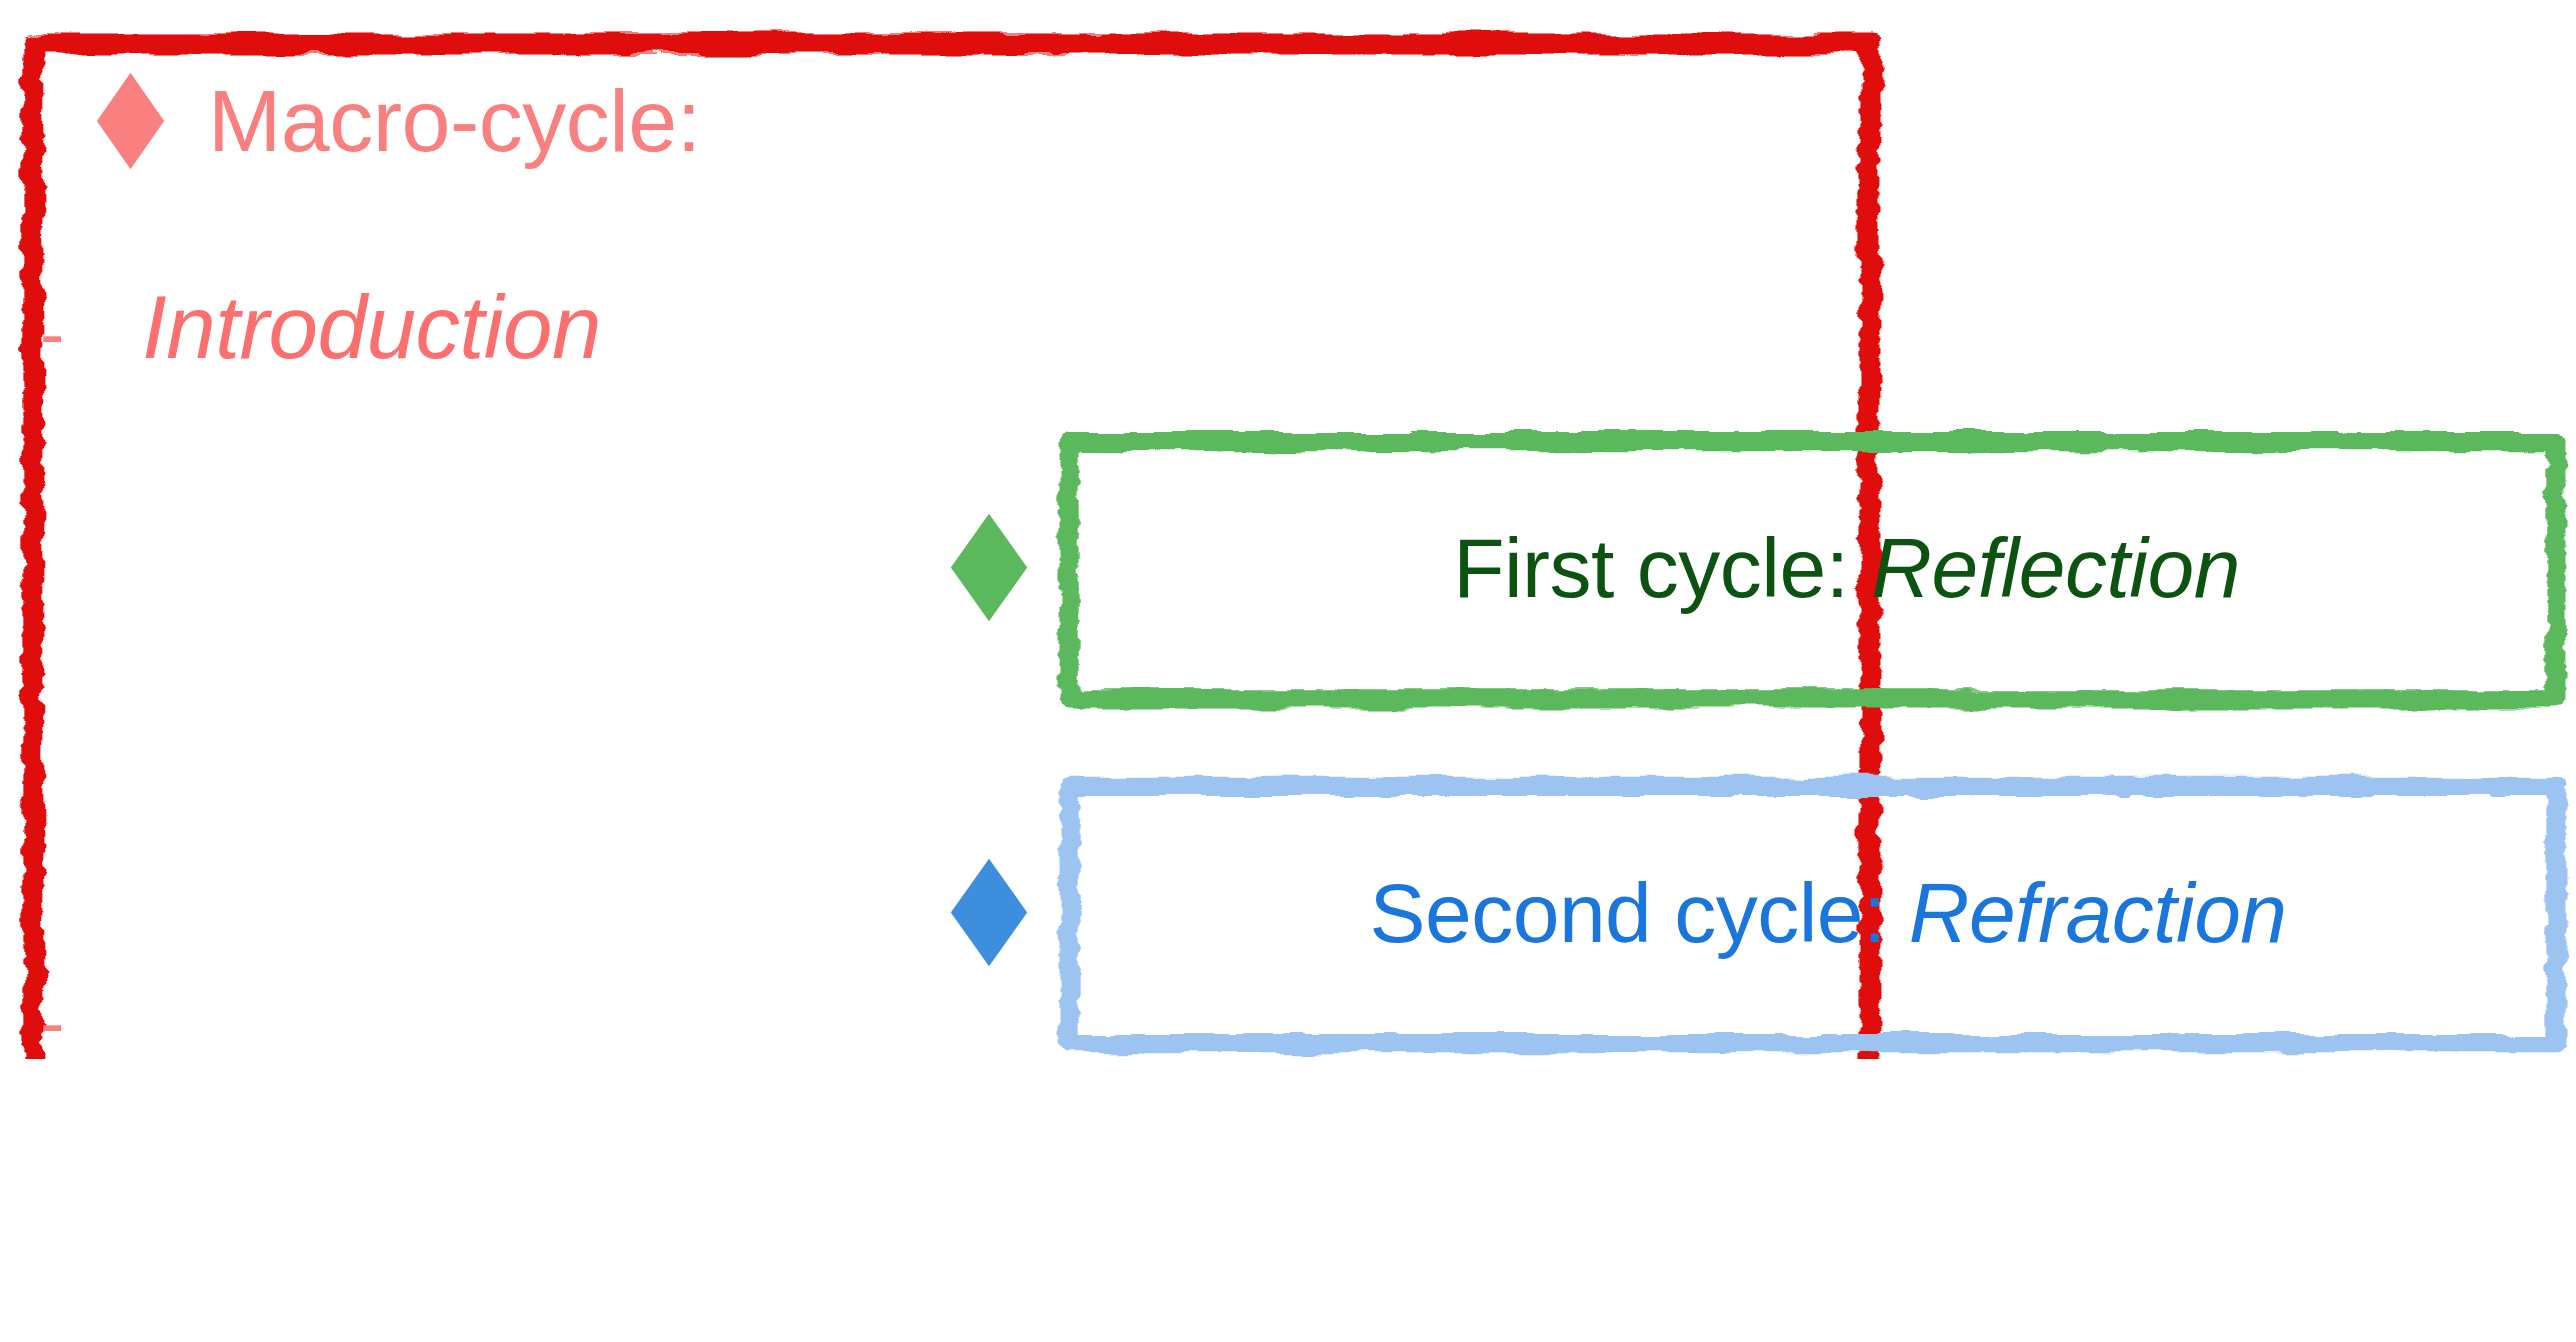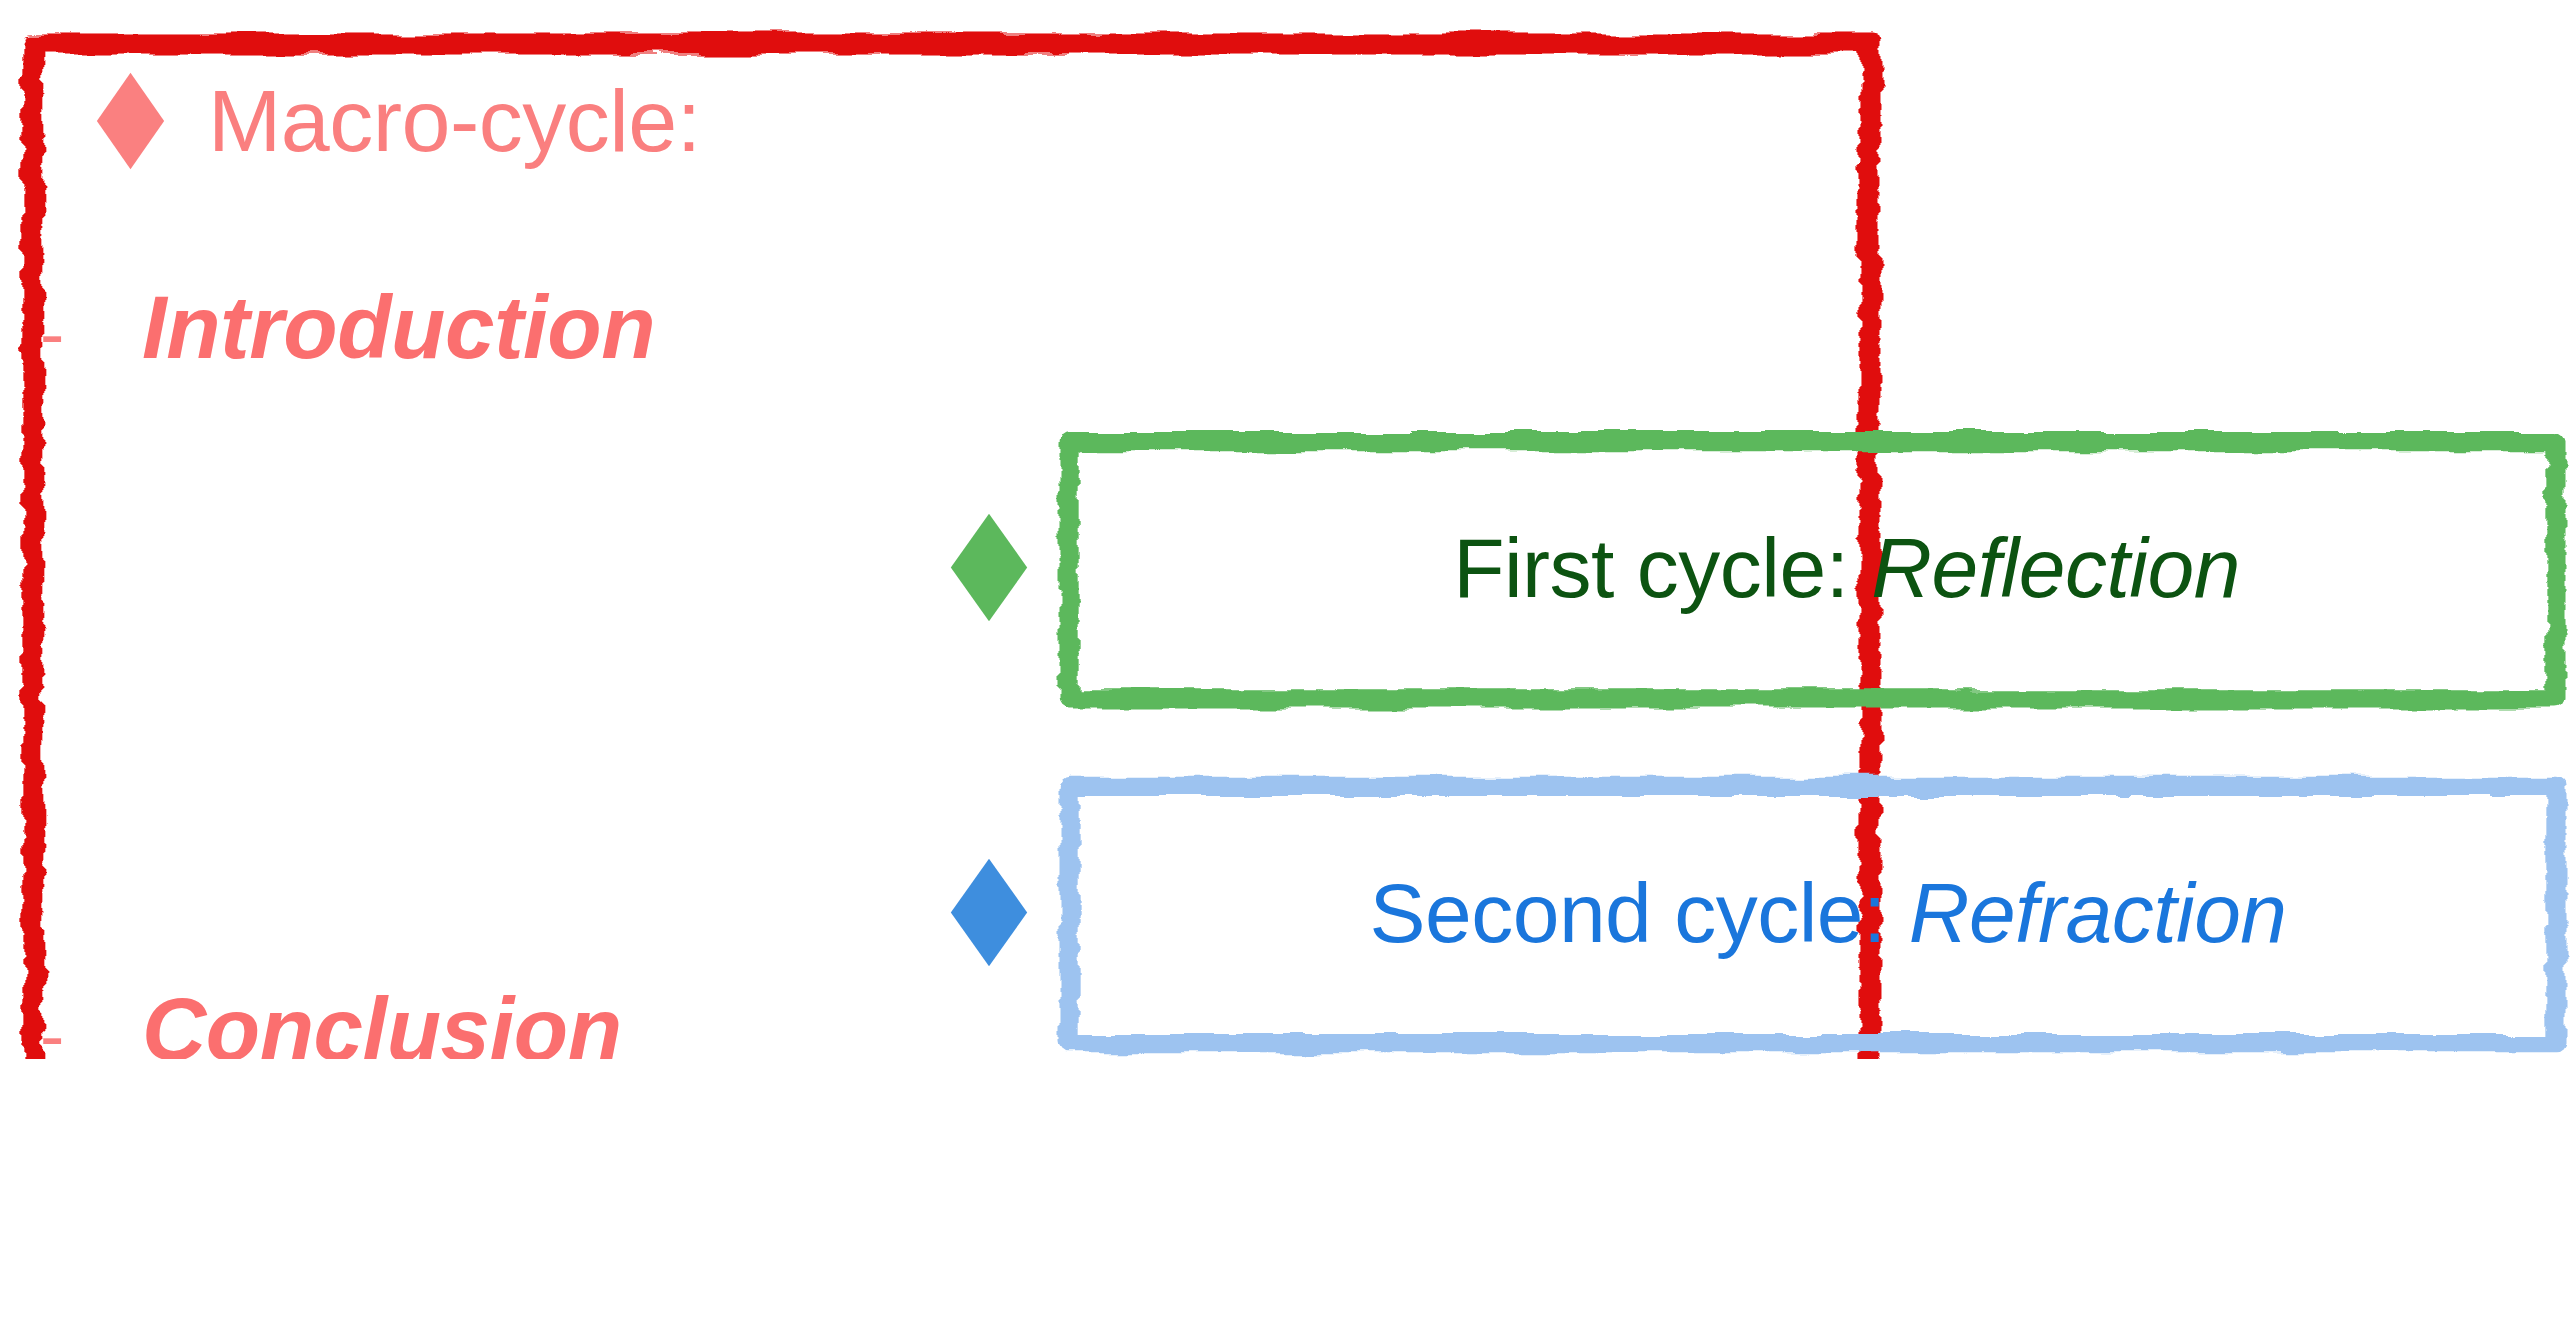--- a/index.html
+++ b/index.html
@@ -71,21 +71,20 @@
     width: 102px;
     flex: none;
     font-style: normal;
   }
   .macro-item-label {
     color: #fb6f6f;
     font-size: 89px;
     line-height: 1;
     font-style: italic;
     letter-spacing: -0.5px;
-    font-weight: bold;
   }
   #macro-item-introduction { left: 40px; top: 283px; }
   #macro-item-conclusion   { left: 40px; top: 985px; }
 
   
   .cycle-row {
     position: absolute;
     display: flex;
     align-items: center;
   }
@@ -166,21 +165,20 @@
       <span class="macro-head-label">Macro-cycle:</span>
     </div>
 
     <div class="macro-item" id="macro-item-introduction">
       <span class="macro-dash">-</span>
       <span class="macro-item-label">Introduction</span>
     </div>
 
     <div class="macro-item" id="macro-item-conclusion">
       <span class="macro-dash">-</span>
-      <span class="macro-item-label">Conclusion</span>
     </div>
 
     <div class="cycle-row" id="cycle-row-first">
       <svg class="dia" viewBox="0 0 88 122" xmlns="http://www.w3.org/2000/svg">
         <polygon points="44,2 86,61 44,120 2,61" fill="#5cb85c"></polygon>
       </svg>
       <div class="cycle-box">
         <span class="cycle-label" id="cycle-label-first">
           <span class="plain">First cycle: </span><span class="accent">Reflection</span>
         </span>

